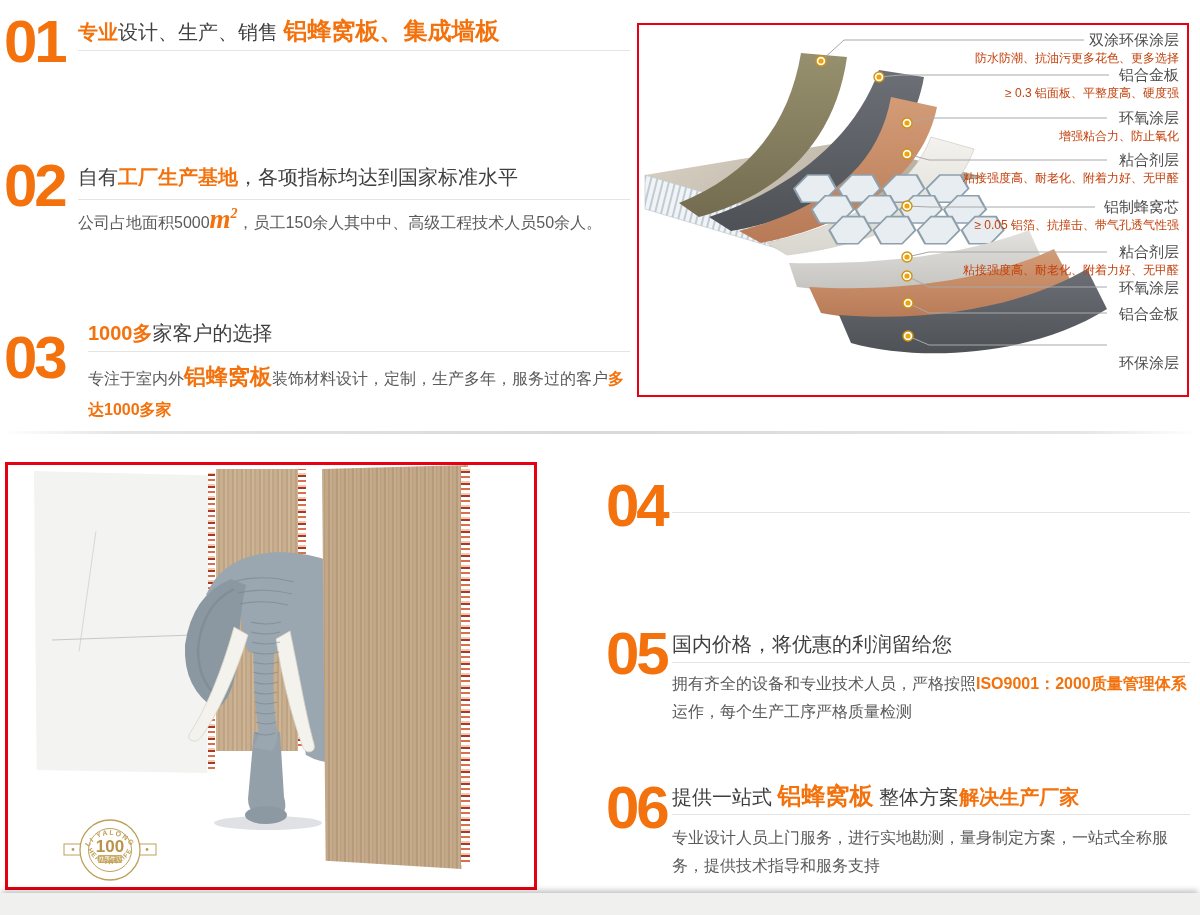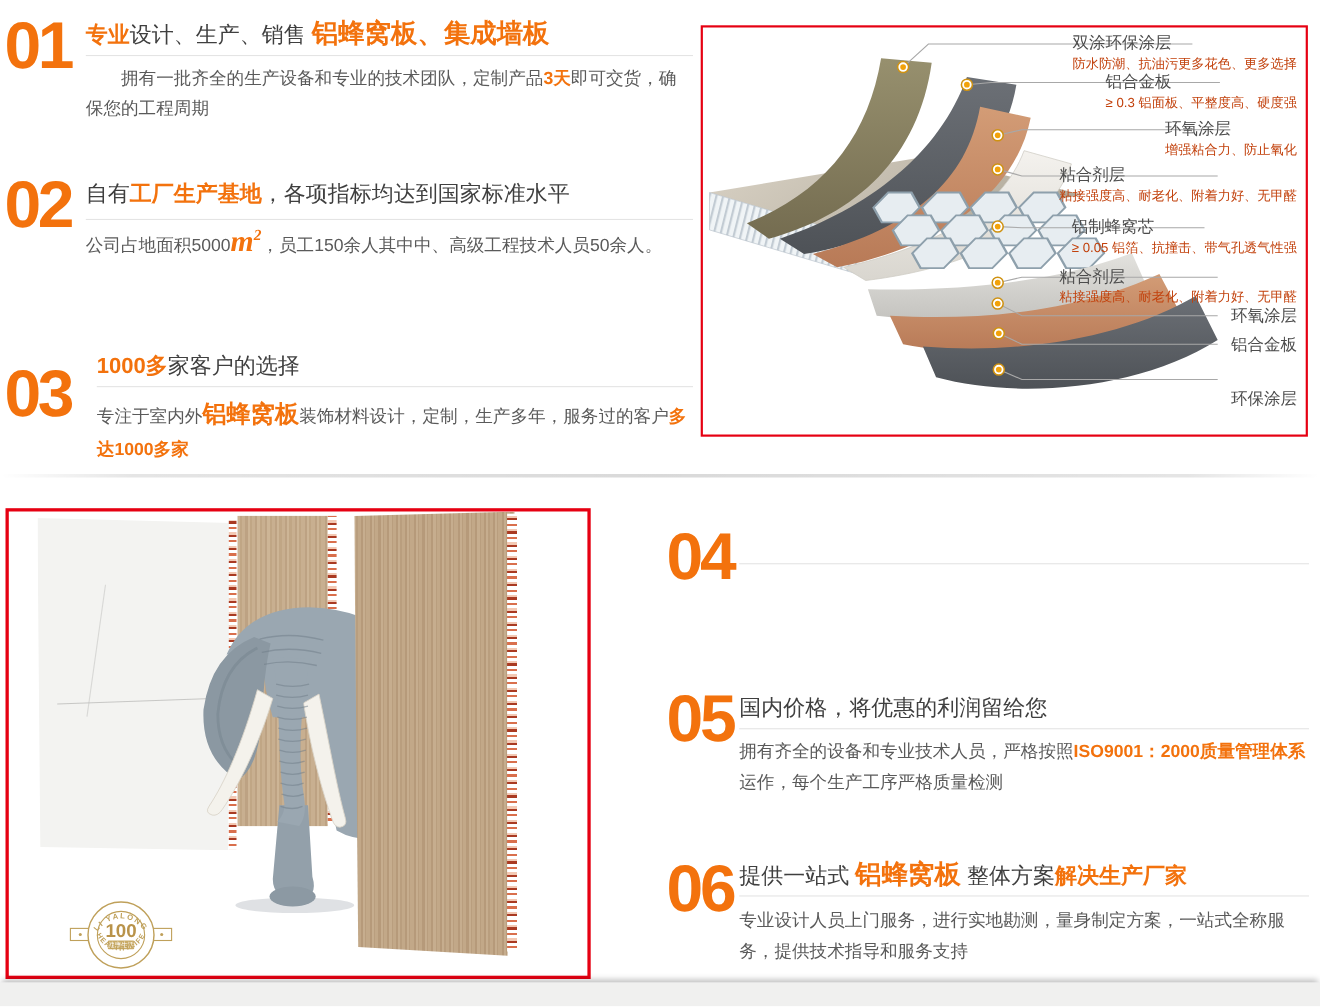--- a/index.html
+++ b/index.html
@@ -21,21 +21,21 @@
   .hr{height:1px;background:#e4e4e4}
   .bd{font-size:16px;color:var(--body);line-height:1.72}
   .bd .o{color:var(--accent);font-weight:700}
   .bd .bigo{color:var(--accent);font-weight:700;font-size:22px}
   .indent{text-indent:2em}
   .m2{color:var(--accent);font-family:"Liberation Serif",serif;font-style:italic;font-weight:700;font-size:27px;line-height:1}
   .m2 sup{font-size:14px}
   .frame{border:2px solid var(--red);background:#fff}
   #diagram-box{left:637px;top:23px;width:552px;height:374px}
   #photo-box{left:5px;top:462px;width:532px;height:428px;border-width:3px;overflow:hidden}
-  .dlabel{position:absolute;right:8px;}
+  .dlabel{position:absolute;right:8px;text-align:right}
   .dlt{font-size:15px;color:#4c4c4c;line-height:19px;white-space:nowrap}
   .dls{font-size:12px;color:#c2410c;line-height:16px;white-space:nowrap;margin-top:1px}
   
   .panel{position:absolute}
   .p-marble{left:26px;top:6px;width:176px;height:302px;z-index:1;
     background:linear-gradient(100deg,#f7f7f5 0%,#ececе8 45%,#efefec 70%,#f3f3f0 100%),
                linear-gradient(160deg,rgba(200,200,198,.25) 0 1px,transparent 1px 100%);
     background-color:#f3f3f1;
     clip-path:polygon(0 0,100% 1.5%,98.5% 100%,1.5% 99%);}
   .p-vein{position:absolute;left:10%;top:55%;width:80%;height:1px;background:rgba(170,170,168,.6);transform:rotate(-2deg)}
@@ -58,21 +58,20 @@
     box-shadow:0 -4px 6px -2px rgba(0,0,0,.28)}
 </style>
 </head>
 <body>
 
 <div id="page">
 
   <div class="abs num" style="left:4px;top:12px">01</div>
   <div class="abs hd" style="left:78px;top:16px"><span class="o">专业</span><span>设计、生产、销售 </span><span class="o big">铝蜂窝板、集成墙板</span></div>
   <div class="abs hr" style="left:78px;top:50px;width:552px"></div>
-  <div class="abs bd indent" style="left:78px;top:58px;width:538px"><span>拥有一批齐全的生产设备和专业的技术团队，定制产品</span><span class="o">3天</span><span>即可交货，确保您的工程周期</span></div>
 
   <div class="abs num" style="left:4px;top:156px">02</div>
   <div class="abs hd" style="left:78px;top:162px"><span>自有</span><span class="o">工厂生产基地</span><span>，各项指标均达到国家标准水平</span></div>
   <div class="abs hr" style="left:78px;top:199px;width:552px"></div>
   <div class="abs bd" style="left:78px;top:206px;width:545px"><span>公司占地面积5000</span><span class="m2"><span>m</span><sup>2</sup></span><span>，员工150余人其中中、高级工程技术人员50余人。</span></div>
 
   <div class="abs num" style="left:4px;top:328px">03</div>
   <div class="abs hd" style="left:88px;top:318px"><span class="o">1000多</span><span>家客户的选择</span></div>
   <div class="abs hr" style="left:88px;top:351px;width:542px"></div>
   <div class="abs bd" style="left:88px;top:358px;width:545px"><span>专注于室内外</span><span class="bigo">铝蜂窝板</span><span>装饰材料设计，定制，生产多年，服务过的客户</span><span class="o">多达1000多家</span></div>

